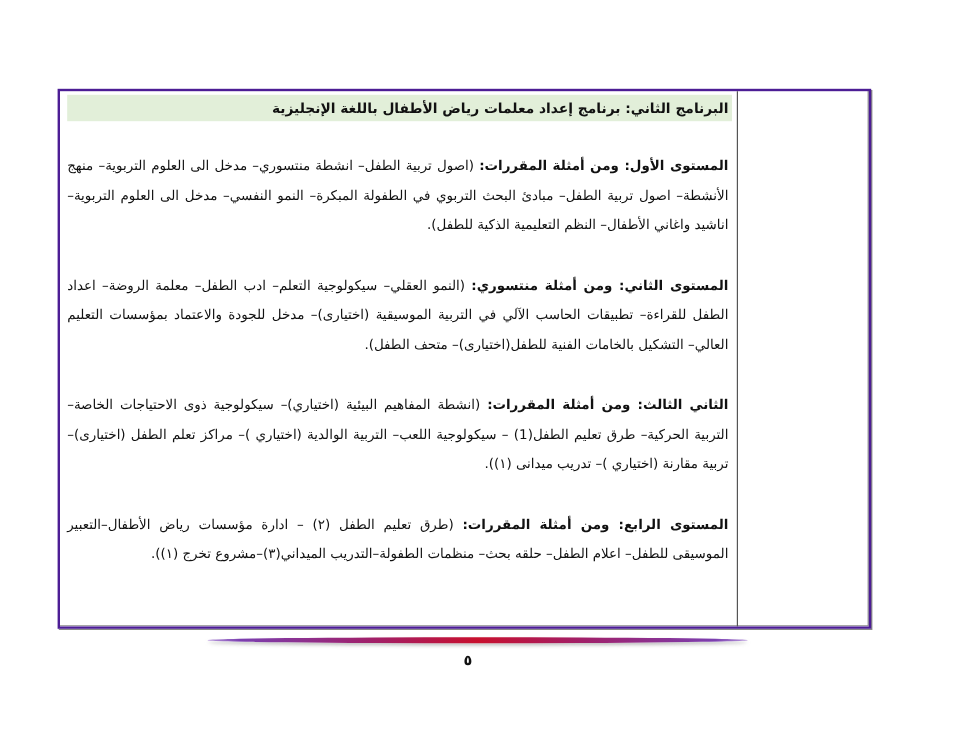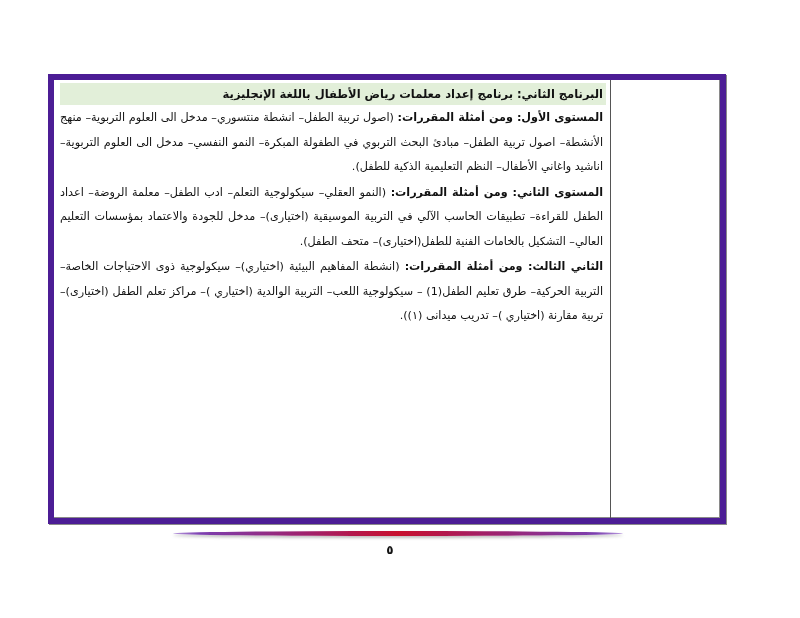--- a/index.html
+++ b/index.html
@@ -1,34 +1,34 @@
 <!DOCTYPE html>
 <html><head>
 <meta charset="utf-8">
 <style>
   html, body { margin:0; padding:0; background:#ffffff; }
   body { width:800px; height:618px; position:relative; overflow:hidden;
          font-family:"DejaVu Sans", "Liberation Sans", sans-serif; }
   .page-table {
     position:absolute; left:48px; top:74px; width:678px; height:450px;
-    border:6px solid #4c1d95; box-shadow:1px 1px 0 #8a8a8a, -1px -1px 0 #8a8a8a inset;
+    border:2px solid #4c1d95; box-shadow:1px 1px 0 #8a8a8a, -1px -1px 0 #8a8a8a inset;
     box-sizing:border-box; display:flex; flex-direction:row-reverse;
   }
   .side-cell {
     width:110px; height:100%; border-left:1px solid #555; box-sizing:border-box;
   }
   .main-cell {
     flex:1; height:100%; direction:rtl; box-sizing:border-box; padding:3px 4px 0 6px;
   }
   .header-strip {
     background:#e2efd9; height:22px; line-height:22px; font-weight:bold;
     font-size:11.5px; color:#111; padding-right:3px;
   }
   .level {
-    font-size:11.2px; line-height:24.5px; color:#111; margin-top:1px; padding-right:3px;
+    font-size:11.2px; line-height:24.5px; color:#111; margin-top:26px; padding-right:3px;
     text-align:justify;
   }
   .level .lbl { font-weight:bold; }
   .divider {
     position:absolute; left:173px; top:531px; width:450px; height:5px;
     background:linear-gradient(90deg, rgba(140,90,200,0.6) 0%, #7b3fb0 6%, #a0206a 30%, #c8102e 50%, #a0206a 70%, #7b3fb0 94%, rgba(140,90,200,0.6) 100%);
     border-radius:50%;
     box-shadow:0 2px 3px rgba(150,150,150,0.6);
   }
   .page-number {
@@ -42,24 +42,27 @@
 <div class="page-table">
   <div class="side-cell"></div>
   <div class="main-cell">
     <div class="header-strip">البرنامج الثاني: برنامج إعداد معلمات رياض الأطفال باللغة الإنجليزية</div>
 
     <div class="level">
       <span class="lbl">المستوى الأول: ومن أمثلة المقررات:</span><span> (اصول تربية الطفل– انشطة منتسوري– مدخل الى العلوم التربوية– منهج الأنشطة– اصول تربية الطفل– مبادئ البحث التربوي في الطفولة المبكرة– النمو النفسي– مدخل الى العلوم التربوية– اناشيد واغاني الأطفال– النظم التعليمية الذكية للطفل).</span>
     </div>
 
     <div class="level">
-      <span class="lbl">المستوى الثاني: ومن أمثلة المقررات:</span><span> (النمو العقلي– سيكولوجية التعلم– ادب الطفل– معلمة الروضة– اعداد الطفل للقراءة– تطبيقات الحاسب الآلي في التربية الموسيقية (اختيارى)– مدخل للجودة والاعتماد بمؤسسات التعليم العالي– التشكيل بالخامات الفنية للطفل(اختيارى)– متحف الطفل).</span>
+      <span class="lbl">المستوى الثاني: ومن أمثلة منتسوري:</span><span> (النمو العقلي– سيكولوجية التعلم– ادب الطفل– معلمة الروضة– اعداد الطفل للقراءة– تطبيقات الحاسب الآلي في التربية الموسيقية (اختيارى)– مدخل للجودة والاعتماد بمؤسسات التعليم العالي– التشكيل بالخامات الفنية للطفل(اختيارى)– متحف الطفل).</span>
     </div>
 
     <div class="level">
       <span class="lbl">الثاني الثالث: ومن أمثلة المقررات:</span><span> (انشطة المفاهيم البيئية (اختياري)– سيكولوجية ذوى الاحتياجات الخاصة– التربية الحركية– طرق تعليم الطفل(1) – سيكولوجية اللعب– التربية الوالدية (اختياري )– مراكز تعلم الطفل (اختيارى)– تربية مقارنة (اختياري )– تدريب ميدانى (١)).</span>
     </div>
 
+    <div class="level">
+      <span class="lbl">المستوى الرابع: ومن أمثلة المقررات:</span><span> (طرق تعليم الطفل (٢) – ادارة مؤسسات رياض الأطفال–التعبير الموسيقى للطفل– اعلام الطفل– حلقه بحث– منظمات الطفولة–التدريب الميداني(٣)–مشروع تخرج (١)).</span>
+    </div>
   </div>
 </div>
 
 <div class="divider"></div>
 <div class="page-number">٥</div>
 
 </body></html>

